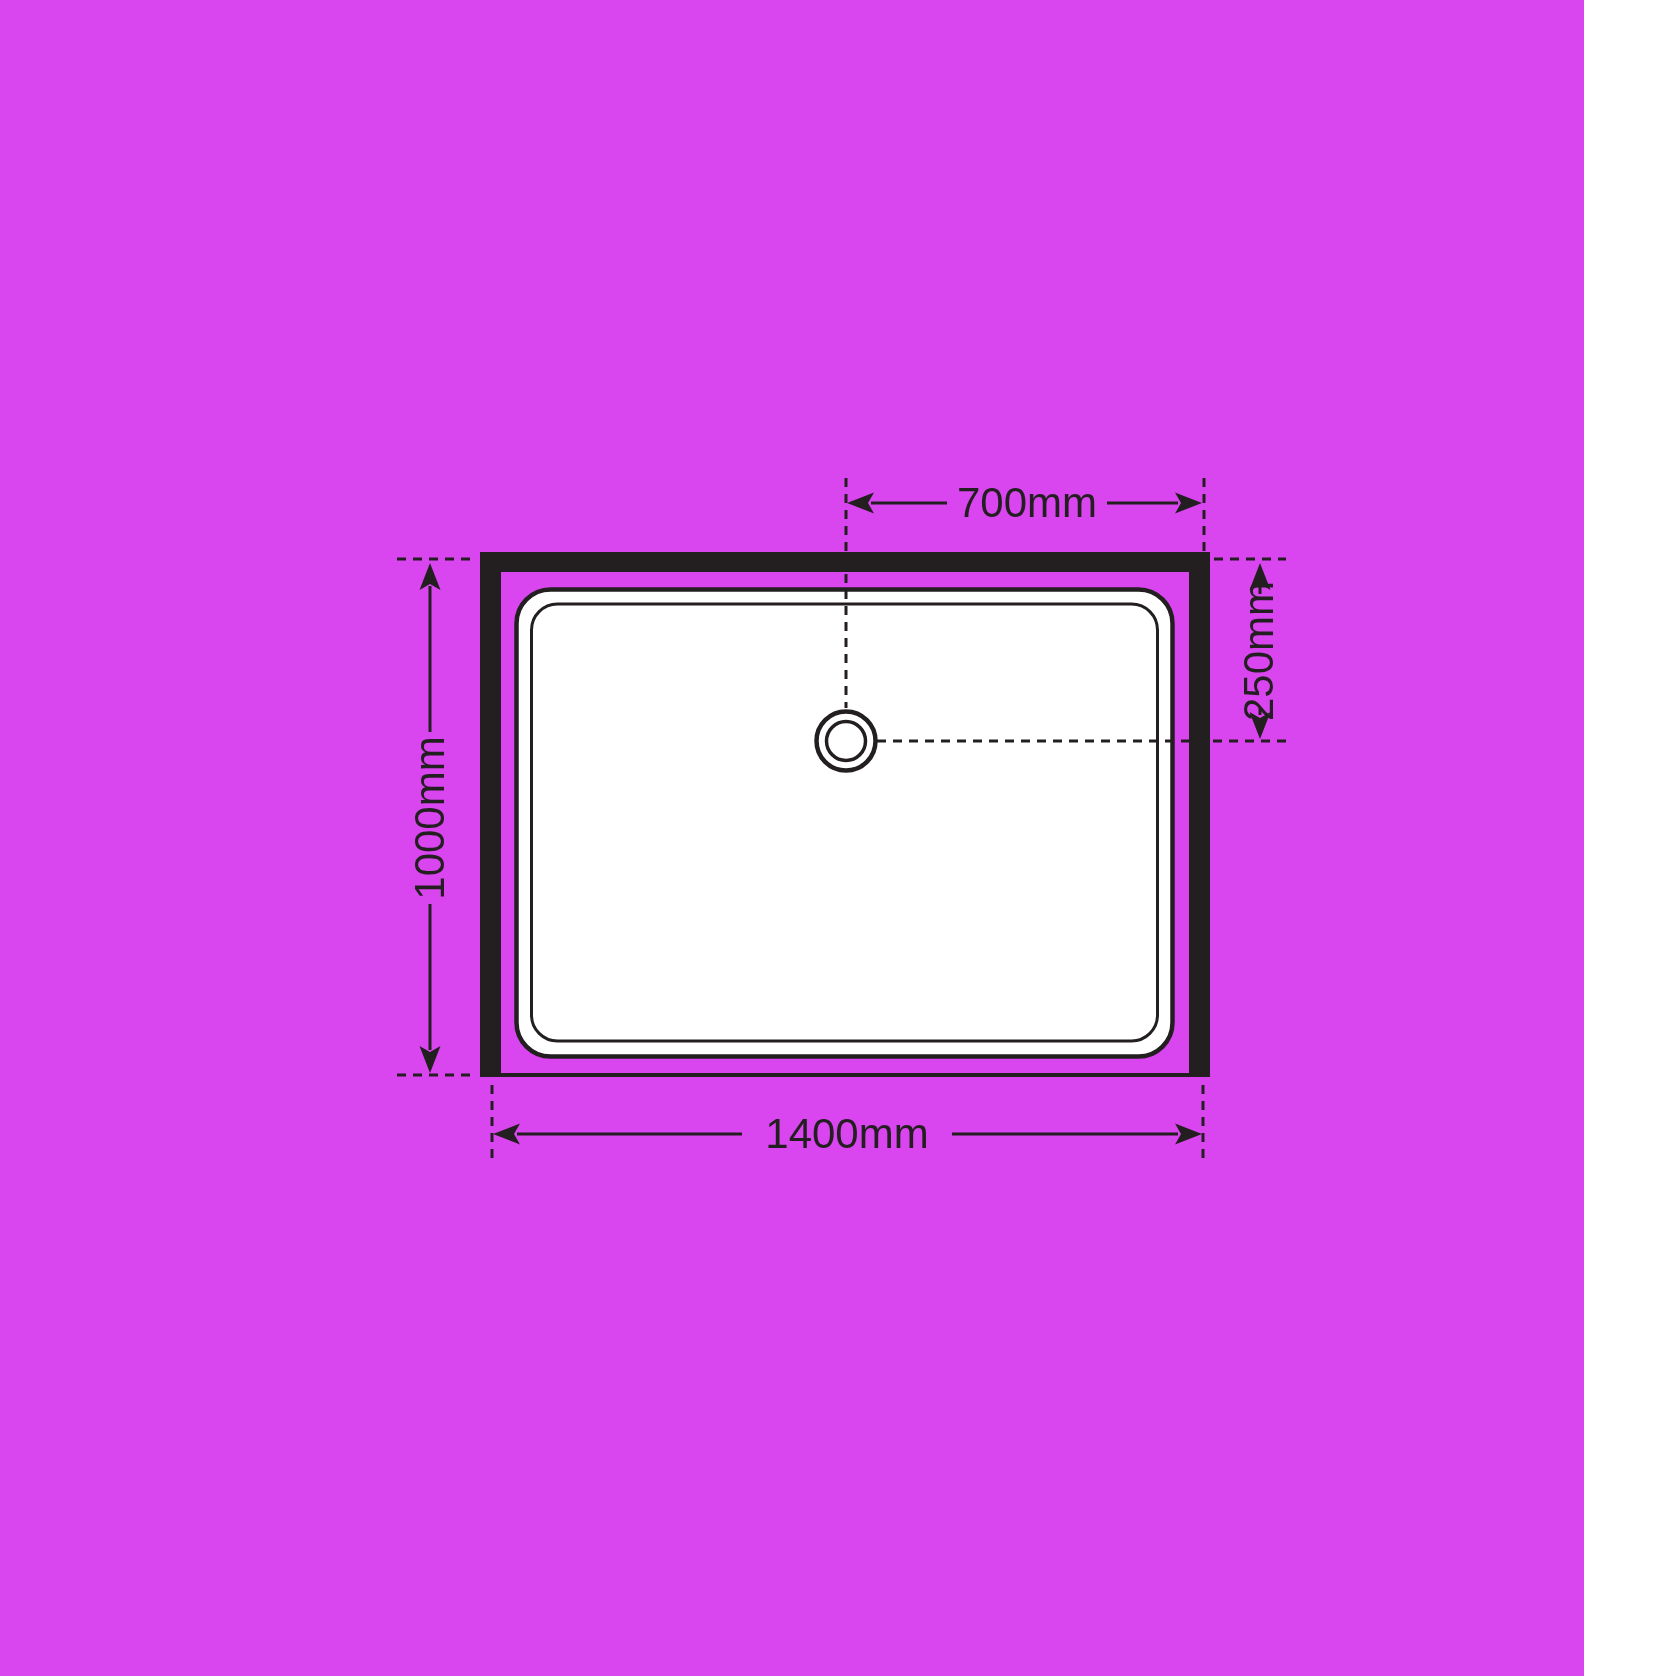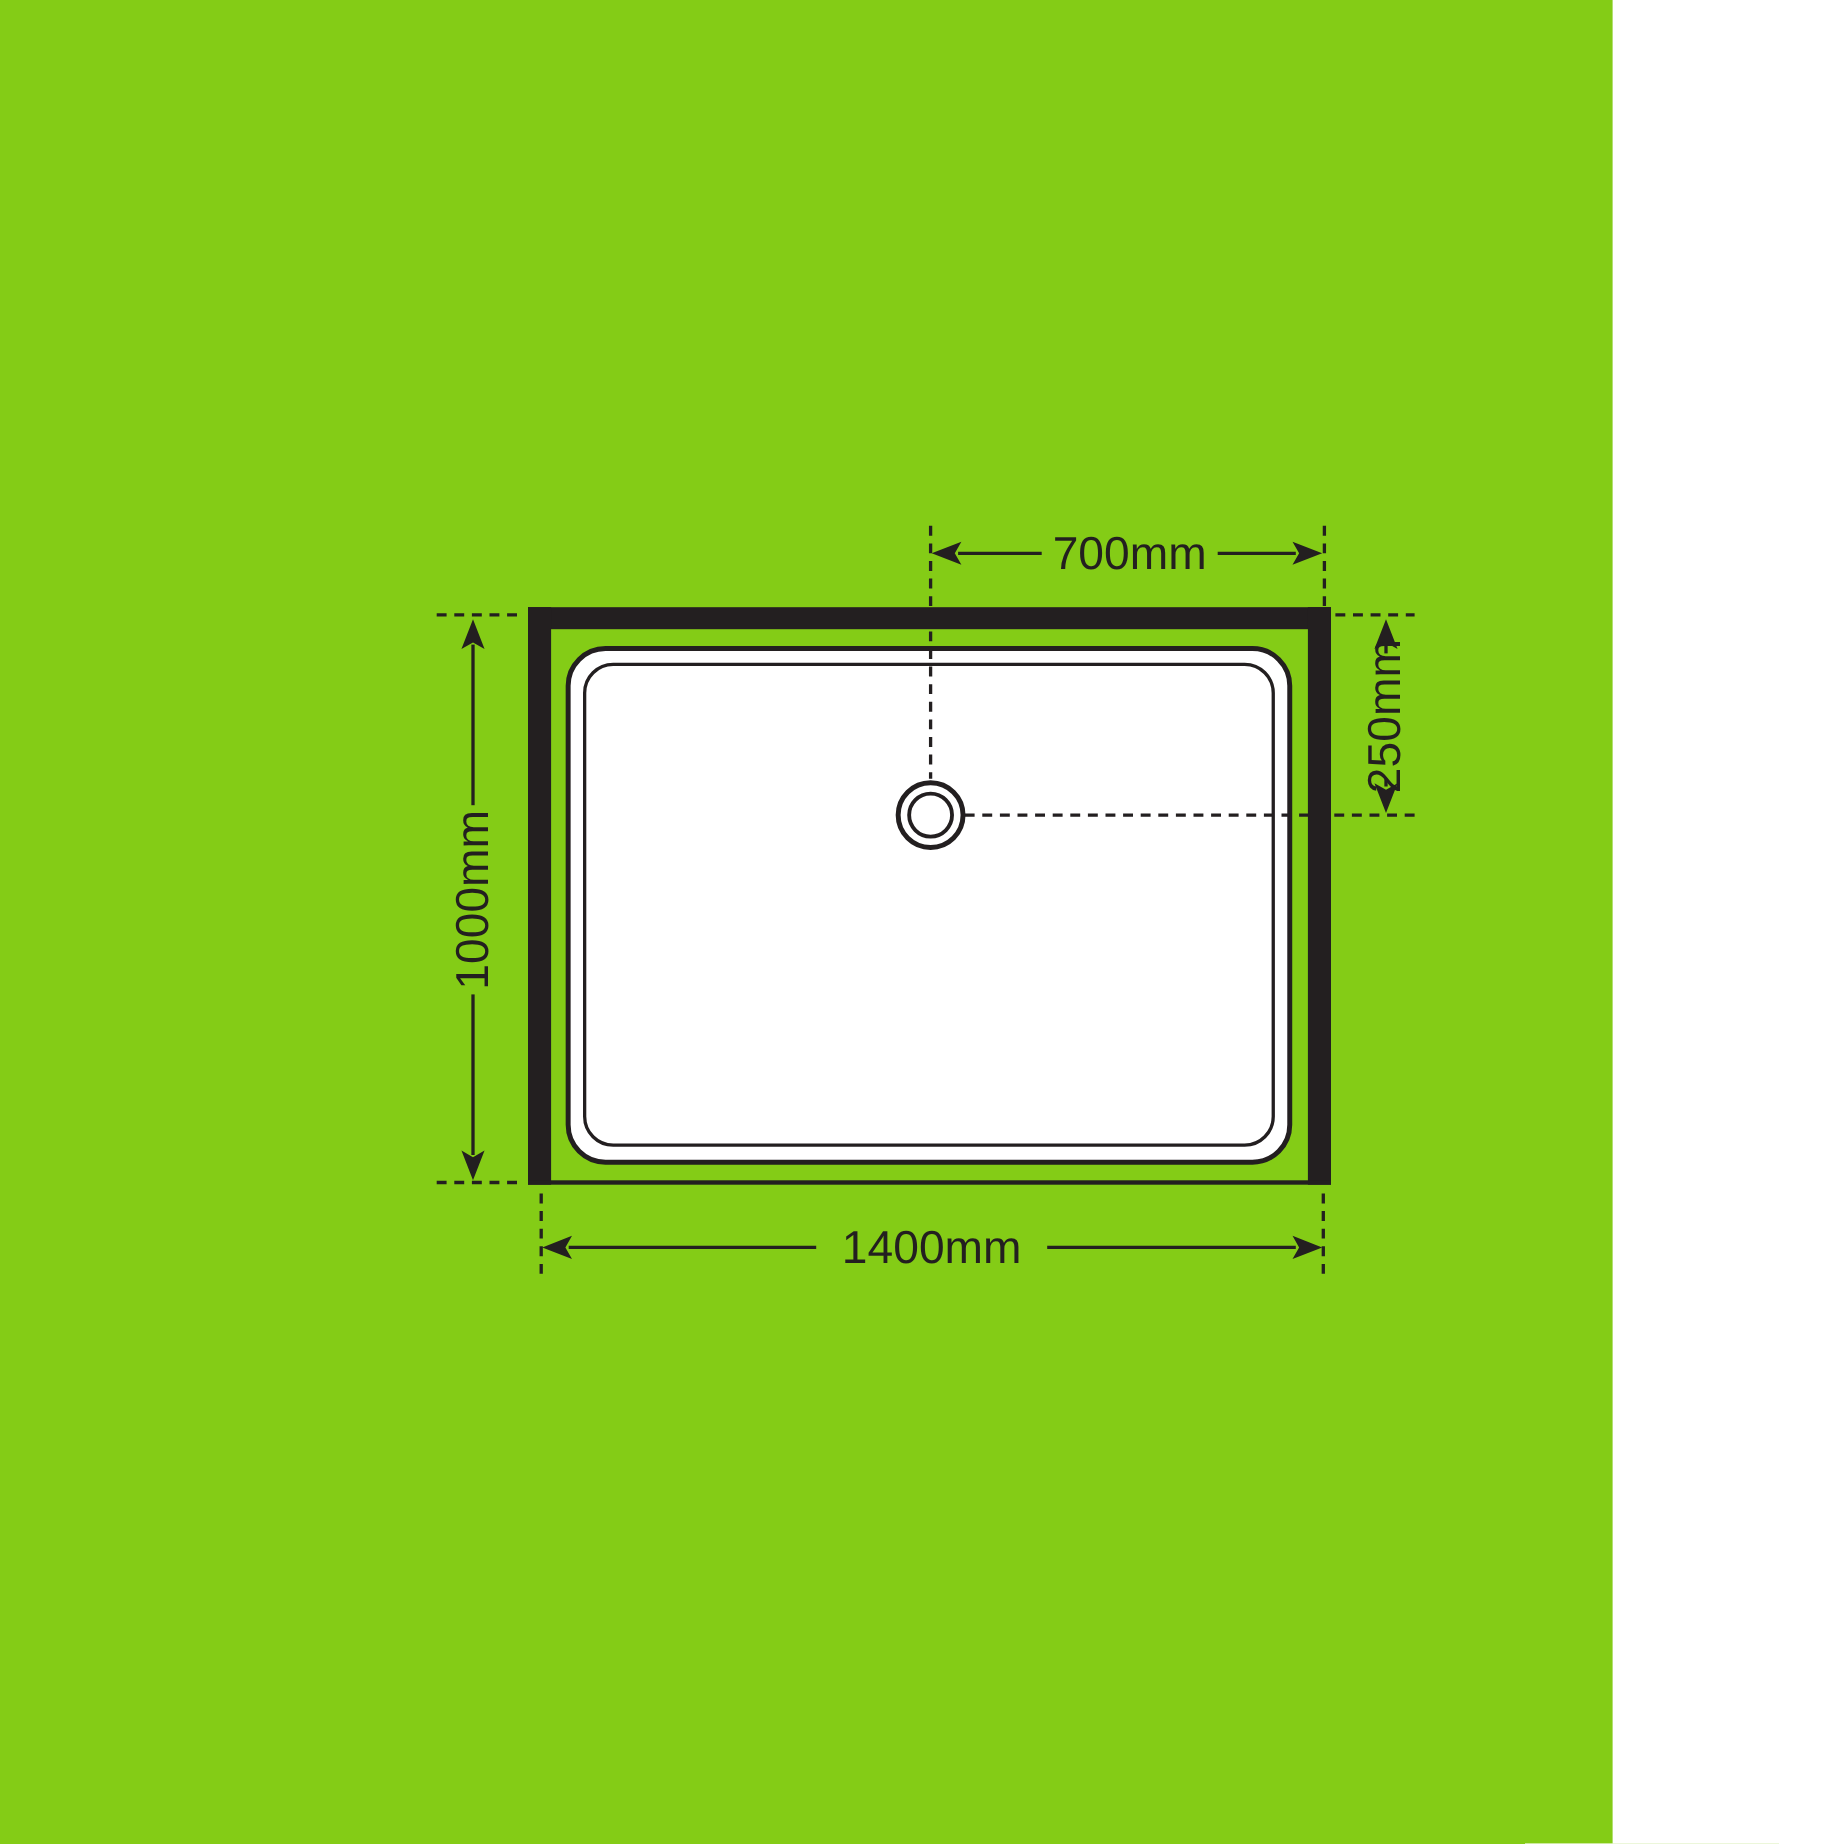--- a/index.html
+++ b/index.html
@@ -2,23 +2,23 @@
 <html><head>
 <meta charset="utf-8">
 <style>
   html, body {
     margin: 0;
     padding: 0;
     background: #ffffff;
   }
   .canvas {
     position: relative;
-    width: 1466px;
+    width: 1584px;
     height: 1676px;
-    background: #84cc16;
+    background: #d946ef;
     font-family: "Liberation Sans", "DejaVu Sans", sans-serif;
   }
   svg { display: block; }
   .dim-text {
     font-family: "Liberation Sans", "DejaVu Sans", sans-serif;
     font-size: 42px;
     font-weight: 400;
     fill: #231f20;
   }
   .dash {

